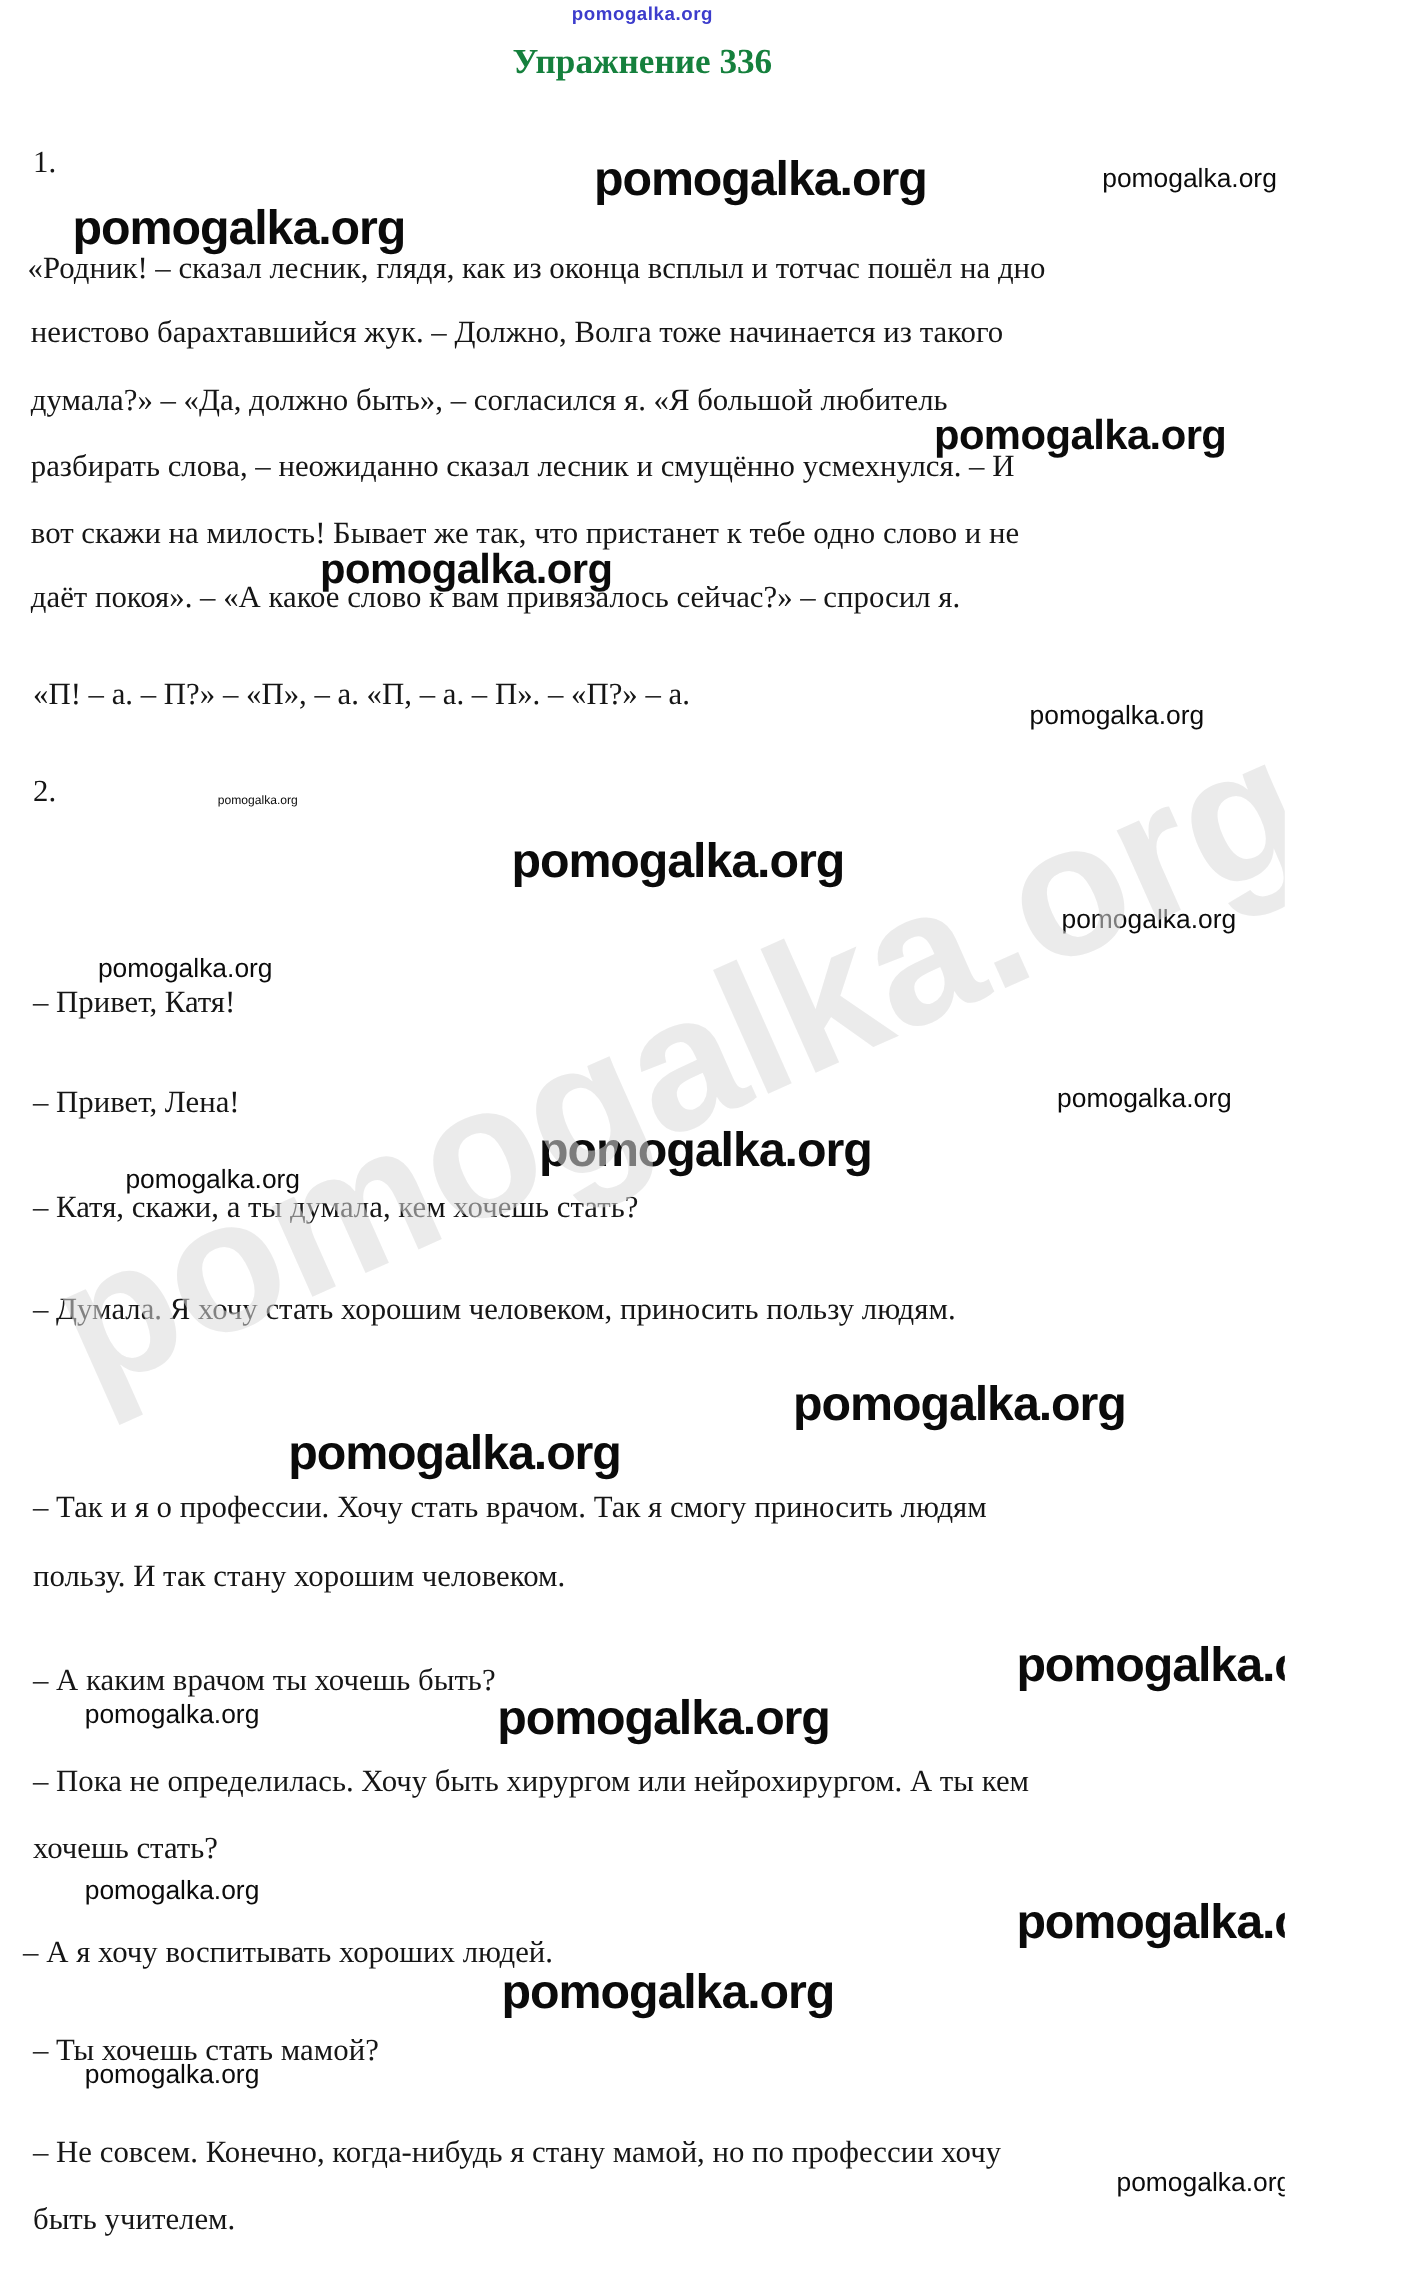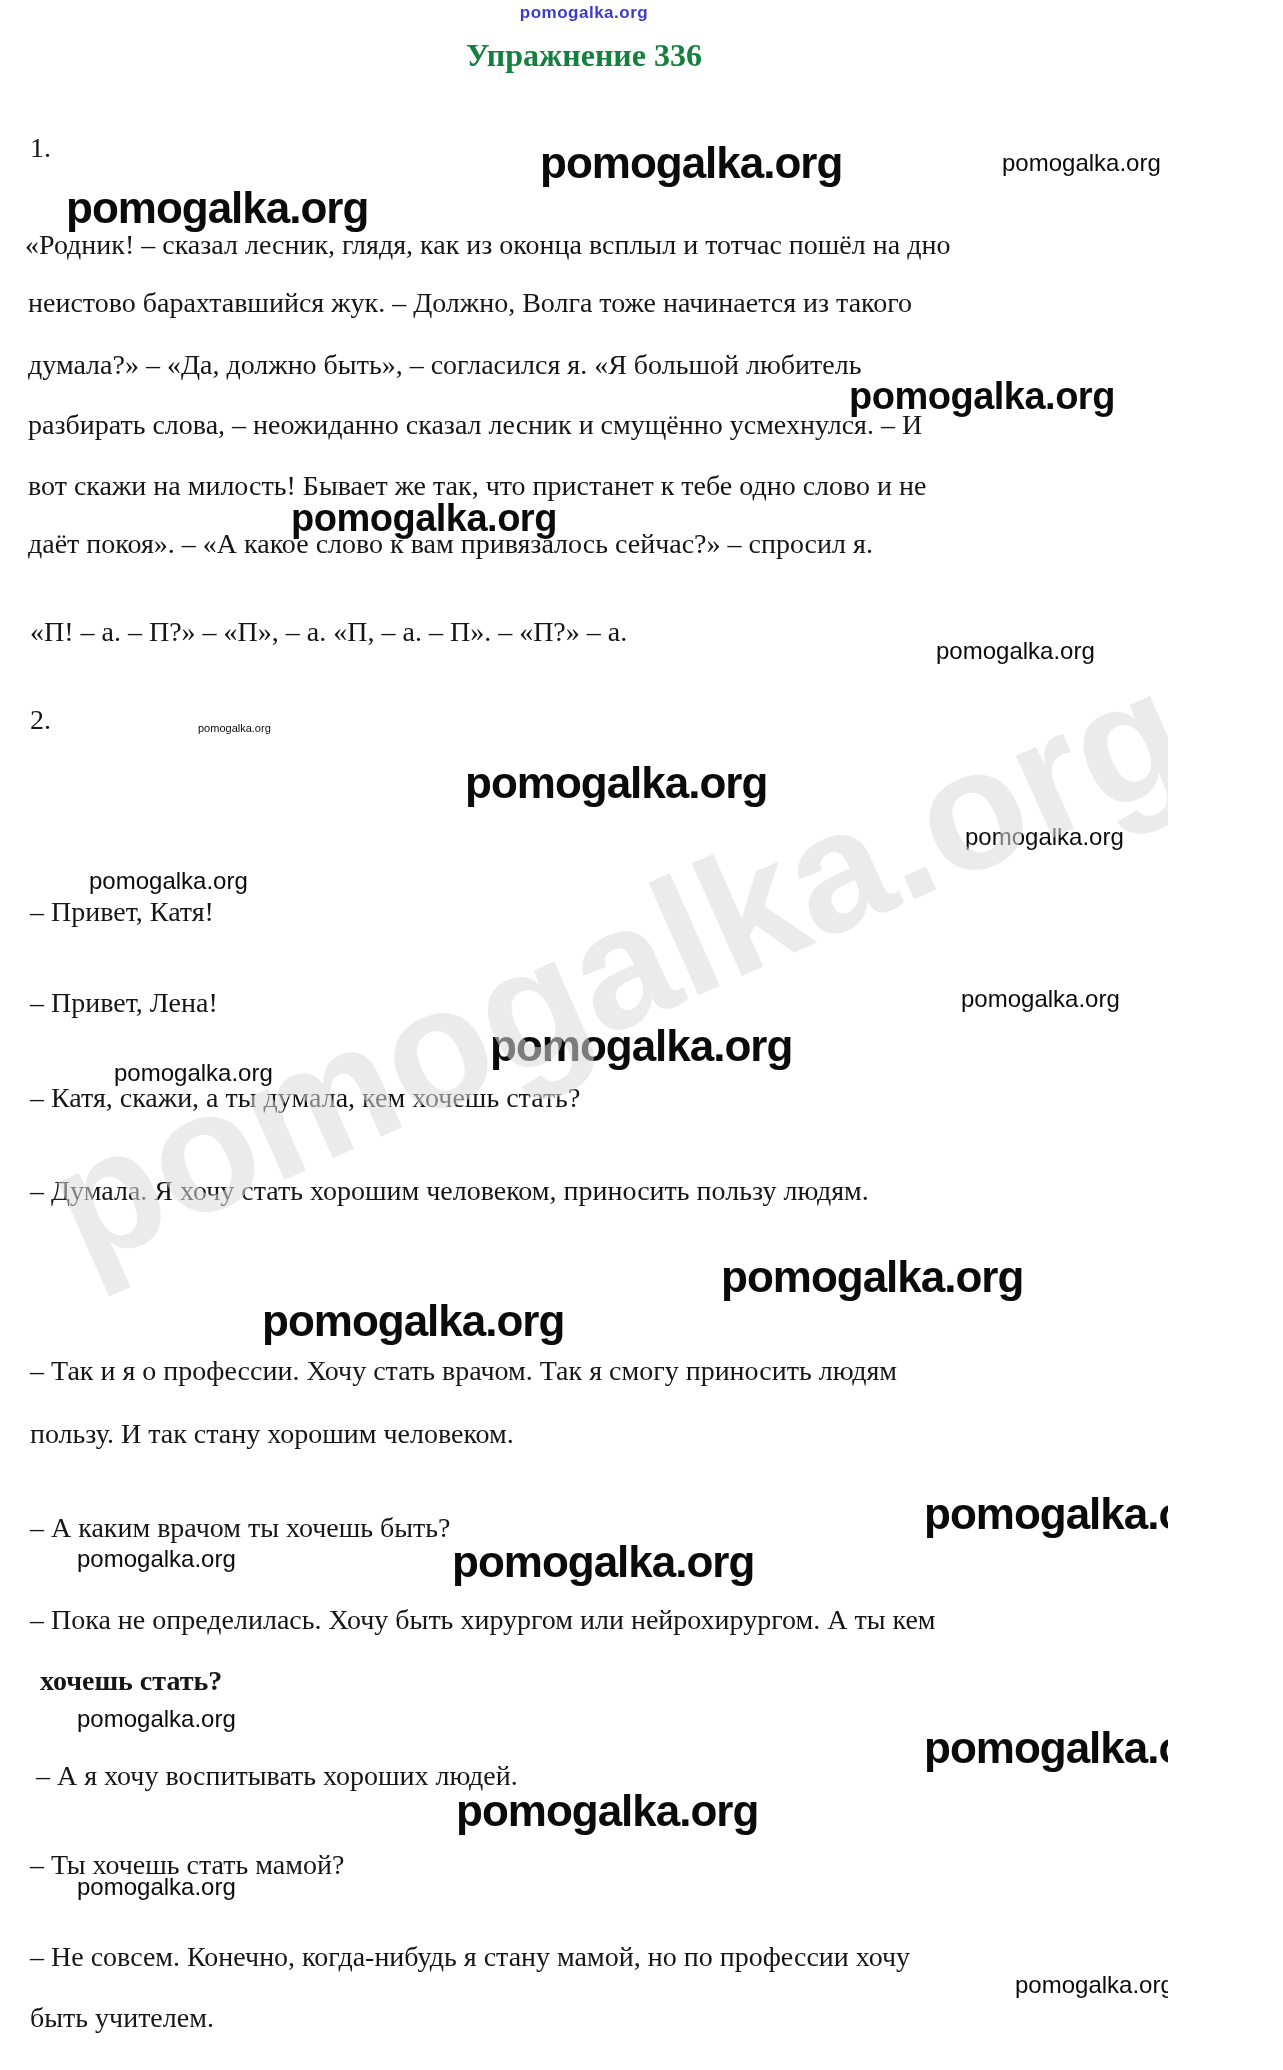--- a/index.html
+++ b/index.html
@@ -66,25 +66,25 @@
 
   <div class="t serif" style="left:30px;top:1418px;">пользу. И так стану хорошим человеком.</div>
   <div class="t serif" style="left:30px;top:1355px;">– Так и я о профессии. Хочу стать врачом. Так я смогу приносить людям</div>
 
   <div class="t wm wm-lg" style="left:924px;top:1489px;">pomogalka.org</div>
   <div class="t serif" style="left:30px;top:1512px;">– А каким врачом ты хочешь быть?</div>
   <div class="t wm wm-sm" style="left:77px;top:1546px;">pomogalka.org</div>
   <div class="t wm wm-lg" style="left:452px;top:1537px;">pomogalka.org</div>
 
   <div class="t serif" style="left:30px;top:1604px;">– Пока не определилась. Хочу быть хирургом или нейрохирургом. А ты кем</div>
-  <div class="t serif" style="left:40px;top:1665px;font-weight:bold;">хочешь стать?</div>
+  <div class="t serif" style="left:30px;top:1665px;">хочешь стать?</div>
   <div class="t wm wm-sm" style="left:77px;top:1706px;">pomogalka.org</div>
   <div class="t wm wm-lg" style="left:924px;top:1723px;">pomogalka.org</div>
 
-  <div class="t serif" style="left:36px;top:1760px;">– А я хочу воспитывать хороших людей.</div>
+  <div class="t serif" style="left:21px;top:1760px;">– А я хочу воспитывать хороших людей.</div>
   <div class="t wm wm-lg" style="left:456px;top:1786px;">pomogalka.org</div>
 
   <div class="t serif" style="left:30px;top:1849px;">– Ты хочешь стать мамой?</div>
   <div class="t wm wm-sm" style="left:77px;top:1874px;">pomogalka.org</div>
 
   <div class="t serif" style="left:30px;top:1941px;">– Не совсем. Конечно, когда-нибудь я стану мамой, но по профессии хочу</div>
   <div class="t wm wm-sm" style="left:1015px;top:1972px;">pomogalka.org</div>
   <div class="t serif" style="left:30px;top:2002px;">быть учителем.</div>
 
   <div class="t wm wm-diag" style="left:60px;top:1120px;">pomogalka.org</div>

